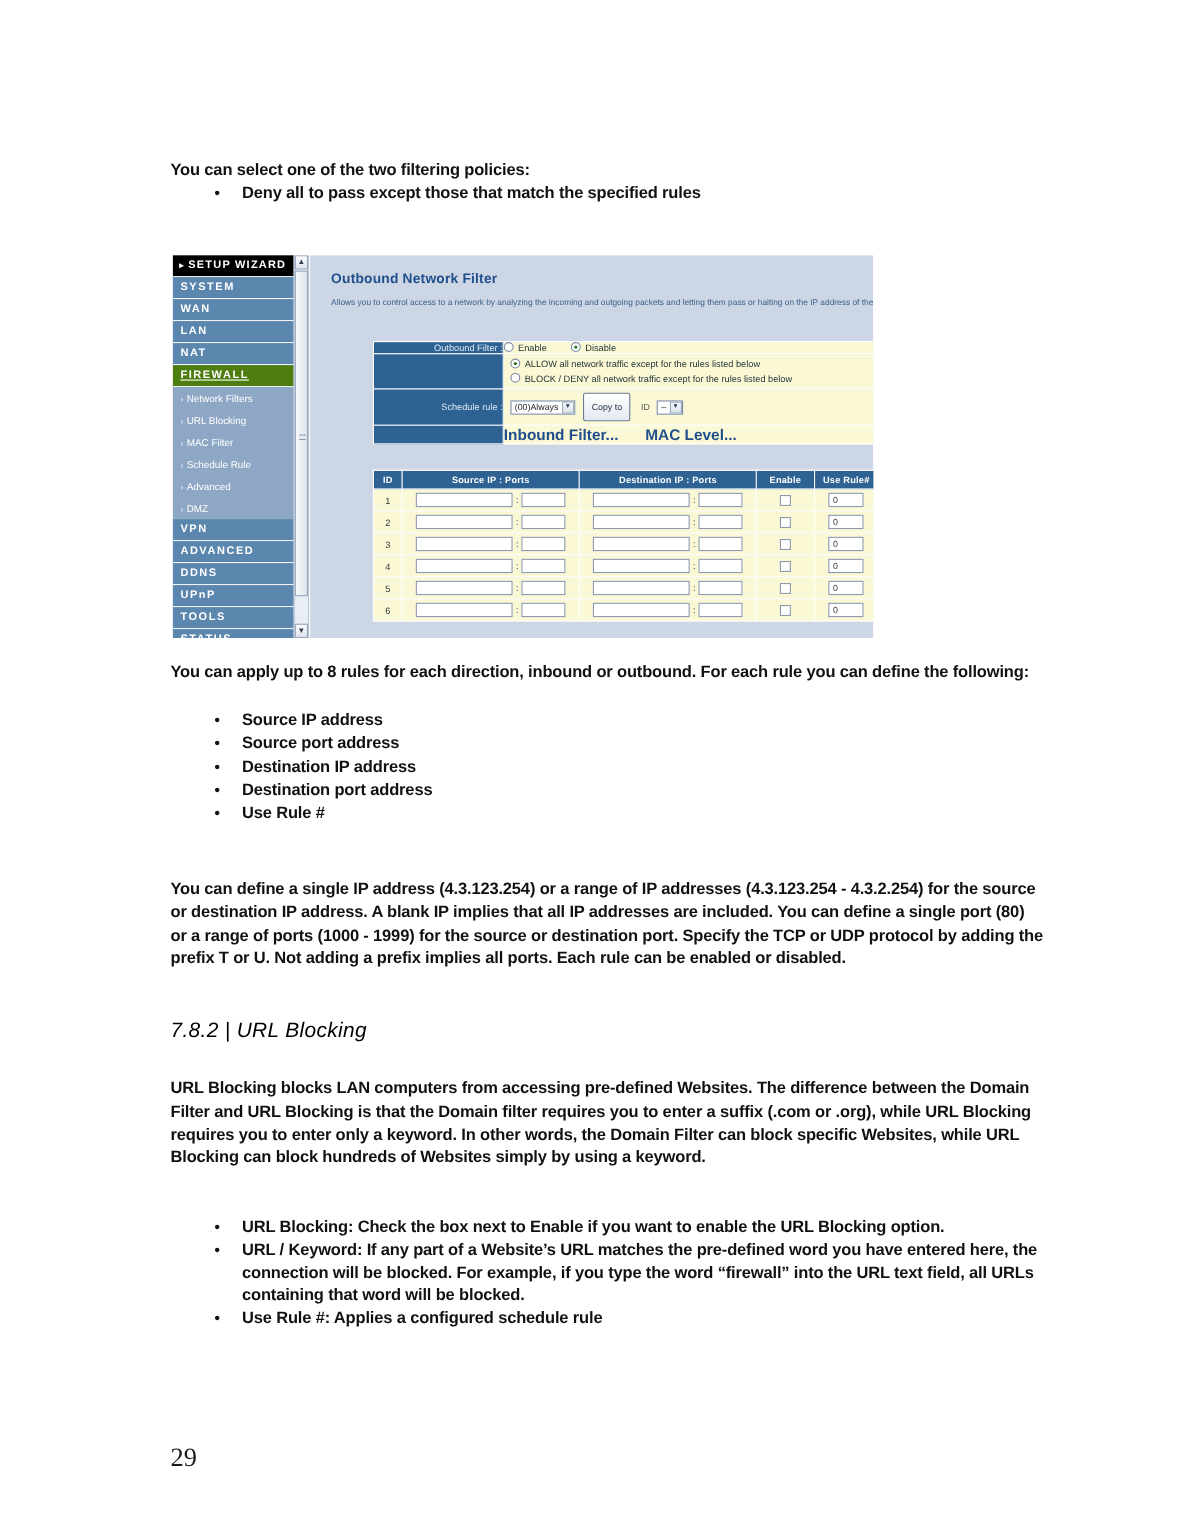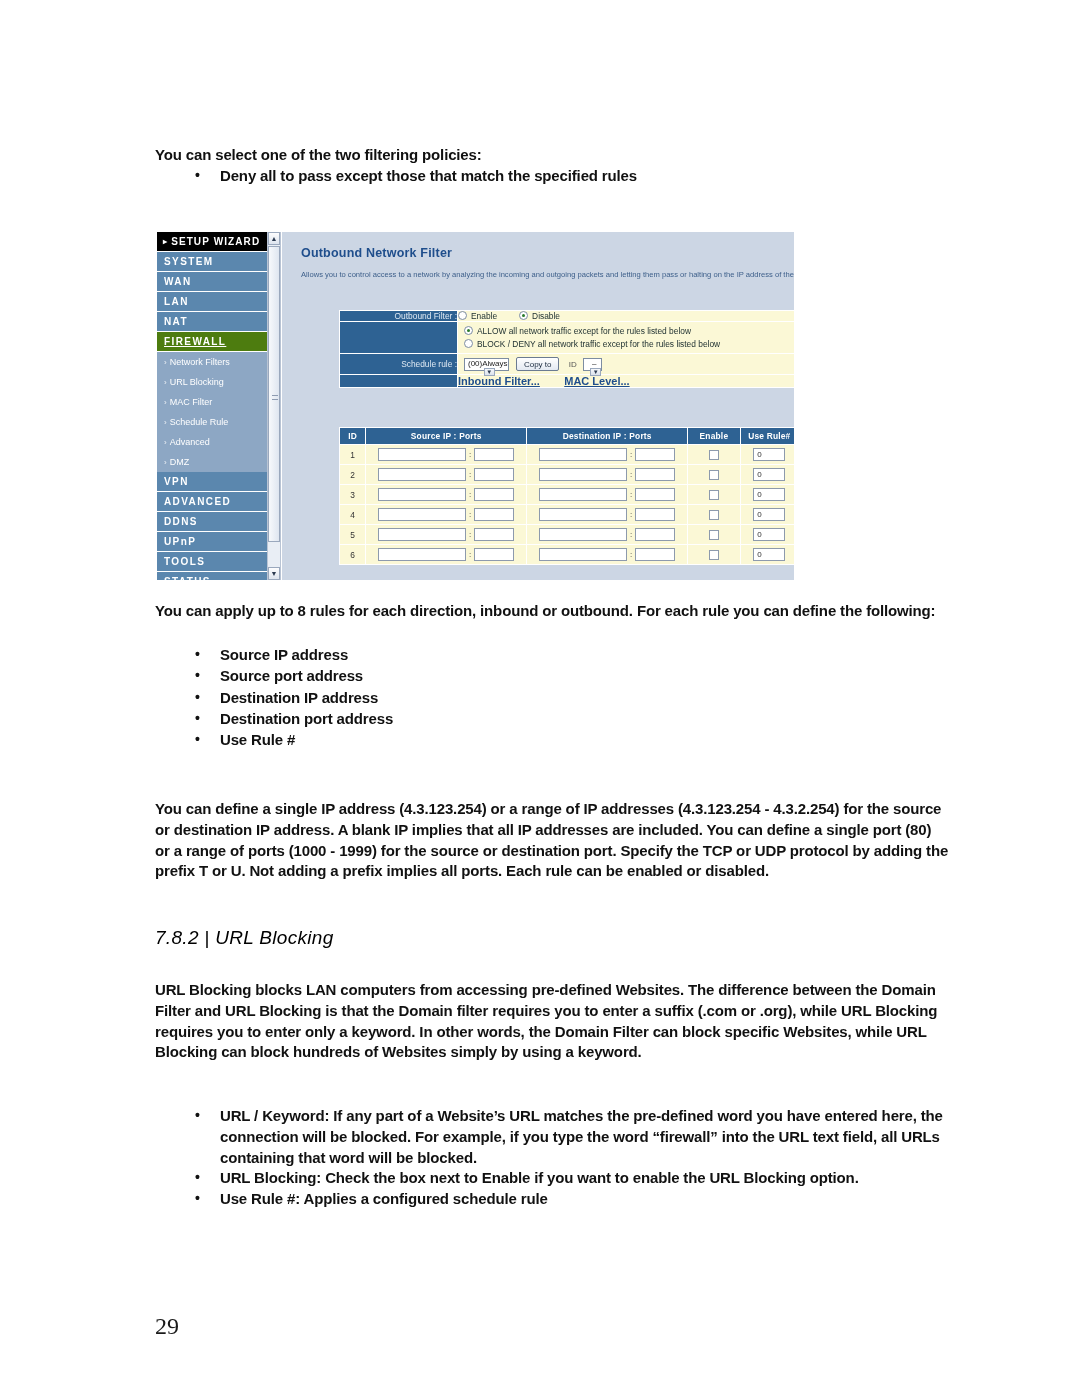--- a/index.html
+++ b/index.html
@@ -149,37 +149,36 @@
   .rdo.on::after{
     content:"";position:absolute;left:2px;top:2px;width:3px;height:3px;
     border-radius:50%;background:#2a7a2a;
   }
   .opt-line{display:block;line-height:12.5px;white-space:nowrap;}
   .sel{
     display:inline-flex;align-items:center;
     background:#ffffff;border:1px solid #7d8da2;
     font-size:8px;height:13px;padding:0 0 0 3px;color:#222;
     vertical-align:middle;
-    flex-direction:column;
   }
   .sel .arrow{
     width:11px;height:11px;margin-left:3px;
     background:linear-gradient(#f6f8fb,#dbe2ec);border:1px solid #9aa8bd;
     display:flex;align-items:center;justify-content:center;font-size:6px;color:#2b3a50;
   }
   .btn{
     display:inline-flex;align-items:center;justify-content:center;
-    height:14px;padding:0 7px;margin:0 5px;
+    height:26px;padding:0 7px;margin:0 5px;
     background:linear-gradient(#ffffff,#e3e9f2);
     border:1px solid #6b7b92;border-radius:2px;
     font-size:8px;color:#1a2a3e;vertical-align:middle;
   }
   .idlbl{font-size:8px;color:#555;margin:0 4px 0 2px;vertical-align:middle;}
   .lnk{
-    color:#1f4e8c;text-decoration:underline;font-size:11px;font-weight:bold;
+    color:#1f4e8c;font-size:14px;font-weight:bold;
     margin-right:22px;
   }
 
   .rules-table{
     position:absolute;left:57px;top:195px;width:460px;
     border-collapse:collapse;
   }
   .rules-table th{
     background:#2e6293;color:#ffffff;font-size:8.4px;font-weight:bold;
     border:1px solid #ffffff;padding:3px 2px;letter-spacing:.2px;
@@ -406,20 +405,20 @@
     <li>Use Rule #</li>
   </ul>
 
   <div id="para-ip" class="doc-text">You can define a single IP address (4.3.123.254) or a range of IP addresses (4.3.123.254 - 4.3.2.254) for the source or destination IP address. A blank IP implies that all IP addresses are included. You can define a single port (80) or a range of ports (1000 - 1999) for the source or destination port. Specify the TCP or UDP protocol by adding the prefix T or U. Not adding a prefix implies all ports. Each rule can be enabled or disabled.</div>
 
   <div id="heading-url">7.8.2 | URL Blocking</div>
 
   <div id="para-url" class="doc-text">URL Blocking blocks LAN computers from accessing pre-defined Websites. The difference between the Domain Filter and URL Blocking is that the Domain filter requires you to enter a suffix (.com or .org), while URL Blocking requires you to enter only a keyword. In other words, the Domain Filter can block specific Websites, while URL Blocking can block hundreds of Websites simply by using a keyword.</div>
 
   <ul id="list-url" class="bullet-list doc-text">
+    <li>URL Blocking: Check the box next to Enable if you want to enable the URL Blocking option.</li>
     <li>URL / Keyword: If any part of a Website’s URL matches the pre-defined word you have entered here, the connection will be blocked. For example, if you type the word “firewall” into the URL text field, all URLs containing that word will be blocked.</li>
-    <li>URL Blocking: Check the box next to Enable if you want to enable the URL Blocking option.</li>
     <li>Use Rule #: Applies a configured schedule rule</li>
   </ul>
 
   <div id="page-number">29</div>
 
 </div>
 
 </body></html>

